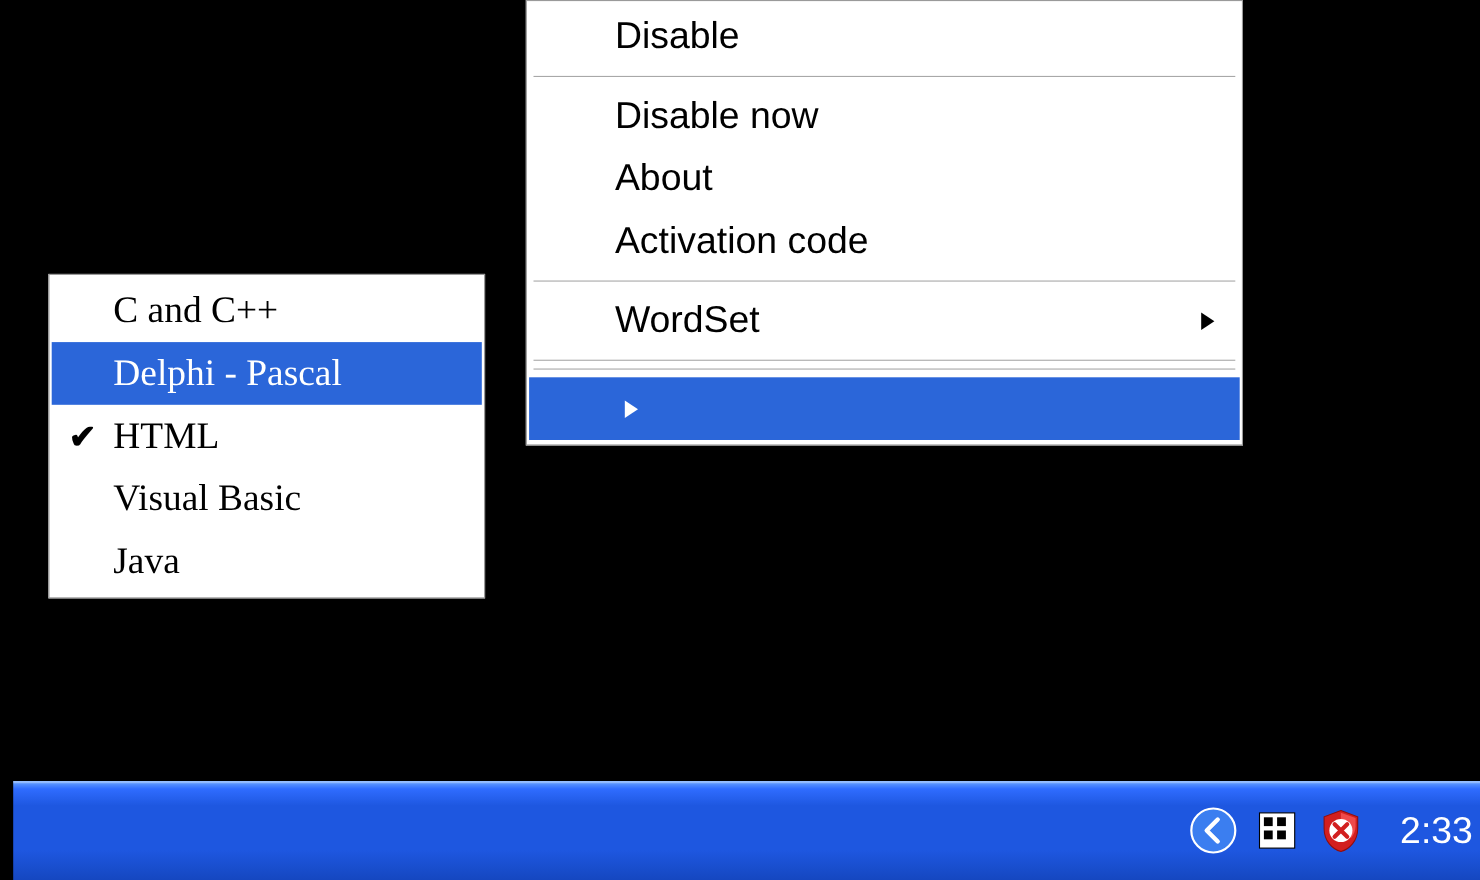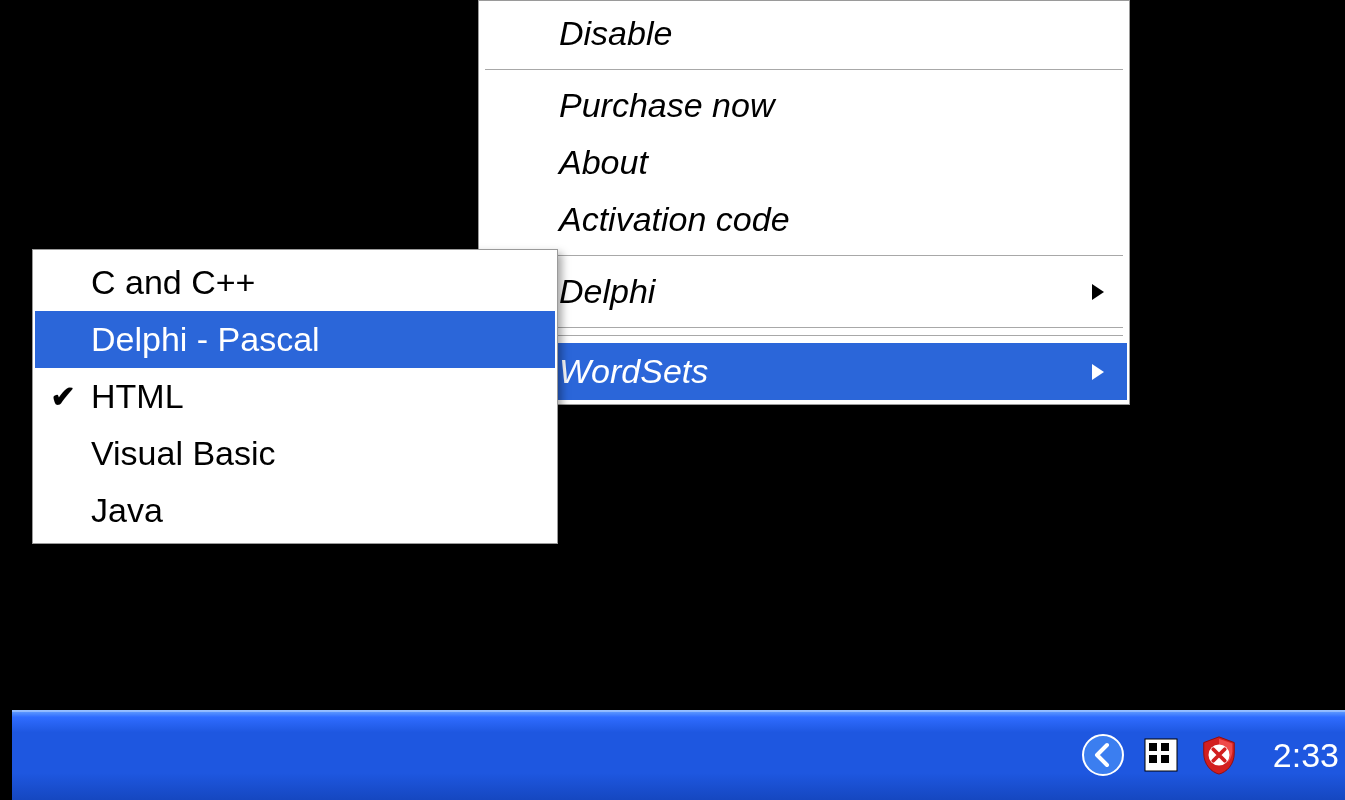--- a/index.html
+++ b/index.html
@@ -67,27 +67,27 @@
     border: 1px solid #9a9a9a;
     box-shadow: 4px 4px 8px rgba(0,0,0,0.35);
     padding: 4px 2px;
     box-sizing: border-box;
   }
 
   .menu-main {
     left: 478px;
     top: 0px;
     width: 652px;
-    font-style: italic;
   }
 
   .menu-sub {
-    left: 32px;
+    left: 44px;
     top: 249px;
-    width: 526px;
+    width: 397px;
+    font-family: Liberation Serif, serif;
   }
 
   .menu-item {
     display: flex;
     align-items: center;
     height: 57px;
     font-size: 34px;
     color: #000;
     cursor: default;
     padding: 0 14px 0 0;
@@ -170,48 +170,47 @@
 
 <div class="menu menu-main">
   <div class="menu-item">
     <span class="main-pad"></span>
     <span class="label">Disable</span>
     <span class="arrow-col"></span>
   </div>
   <div class="menu-sep"></div>
   <div class="menu-item">
     <span class="main-pad"></span>
-    <span class="label">Purchase now</span>
+    <span class="label">Disable now</span>
     <span class="arrow-col"></span>
   </div>
   <div class="menu-item">
     <span class="main-pad"></span>
     <span class="label">About</span>
     <span class="arrow-col"></span>
   </div>
   <div class="menu-item">
     <span class="main-pad"></span>
     <span class="label">Activation code</span>
     <span class="arrow-col"></span>
   </div>
   <div class="menu-sep"></div>
   <div class="menu-item">
     <span class="main-pad"></span>
-    <span class="label">Delphi</span>
+    <span class="label">WordSet</span>
     <span class="arrow-col">
       <svg width="16" height="20" viewBox="0 0 16 20">
           <path d="M2 2 L14 10 L2 18 Z" fill="#000"></path>
         </svg>
     </span>
   </div>
   <div class="menu-sep"></div>
   <div class="menu-sep"></div>
   <div class="menu-item selected">
     <span class="main-pad"></span>
-    <span class="label">WordSets</span>
     <span class="arrow-col">
       <svg width="16" height="20" viewBox="0 0 16 20">
           <path d="M2 2 L14 10 L2 18 Z" fill="#ffffff"></path>
         </svg>
     </span>
   </div>
 </div>
 
 <div class="menu menu-sub" id="submenu">
 

